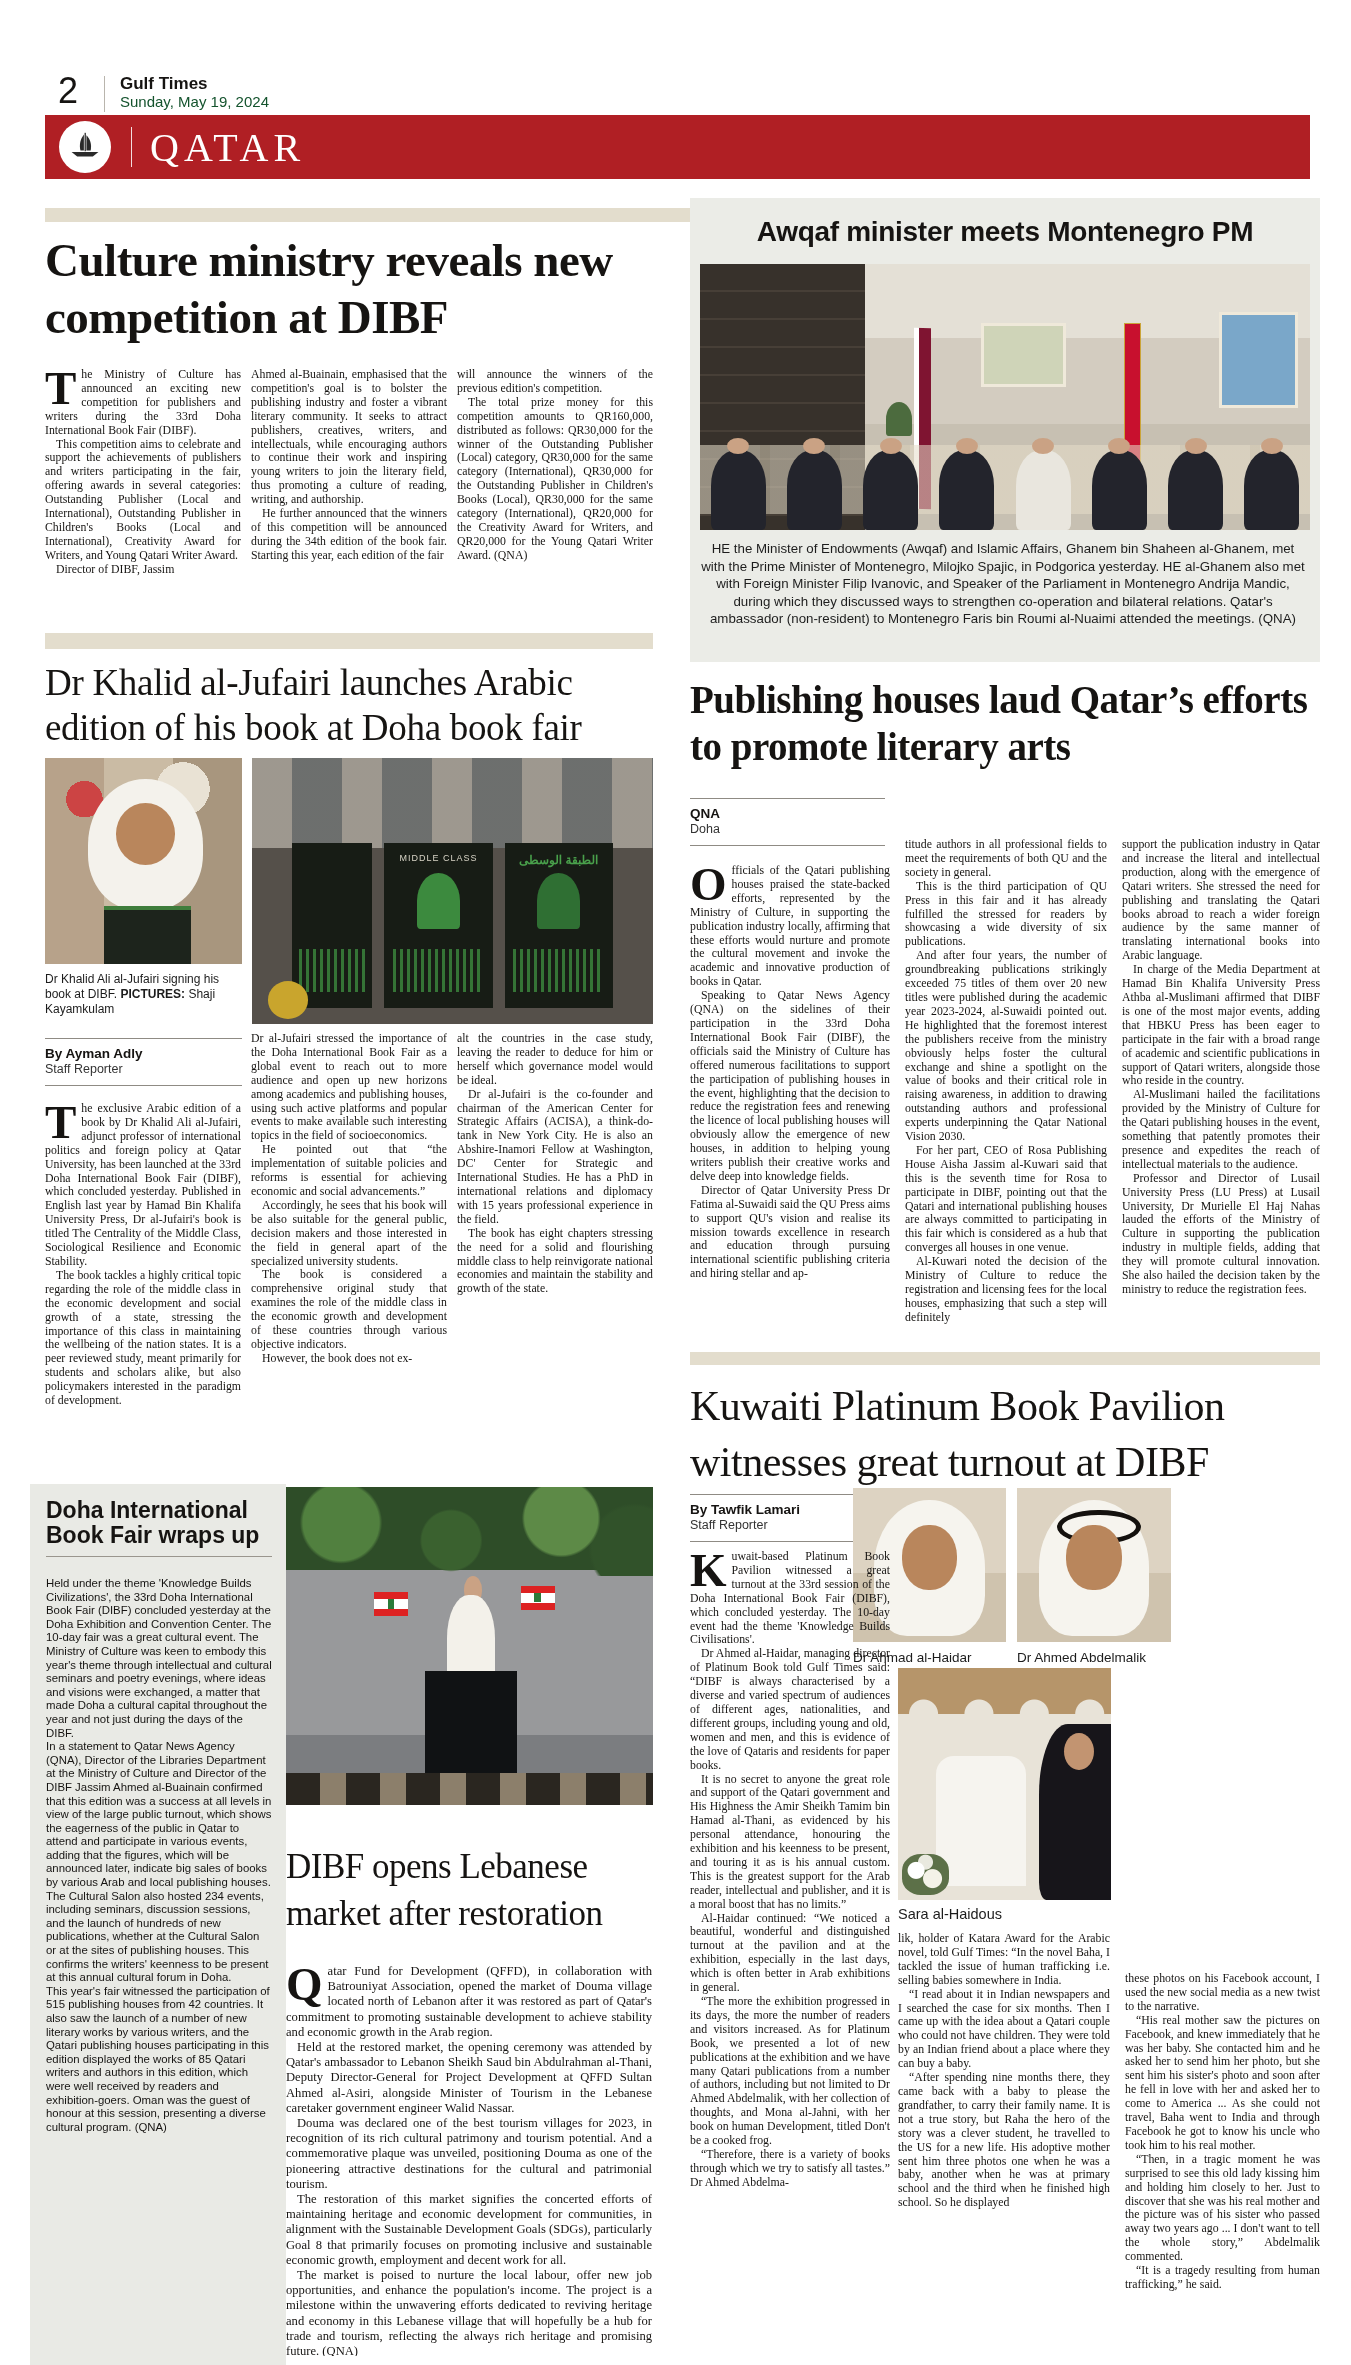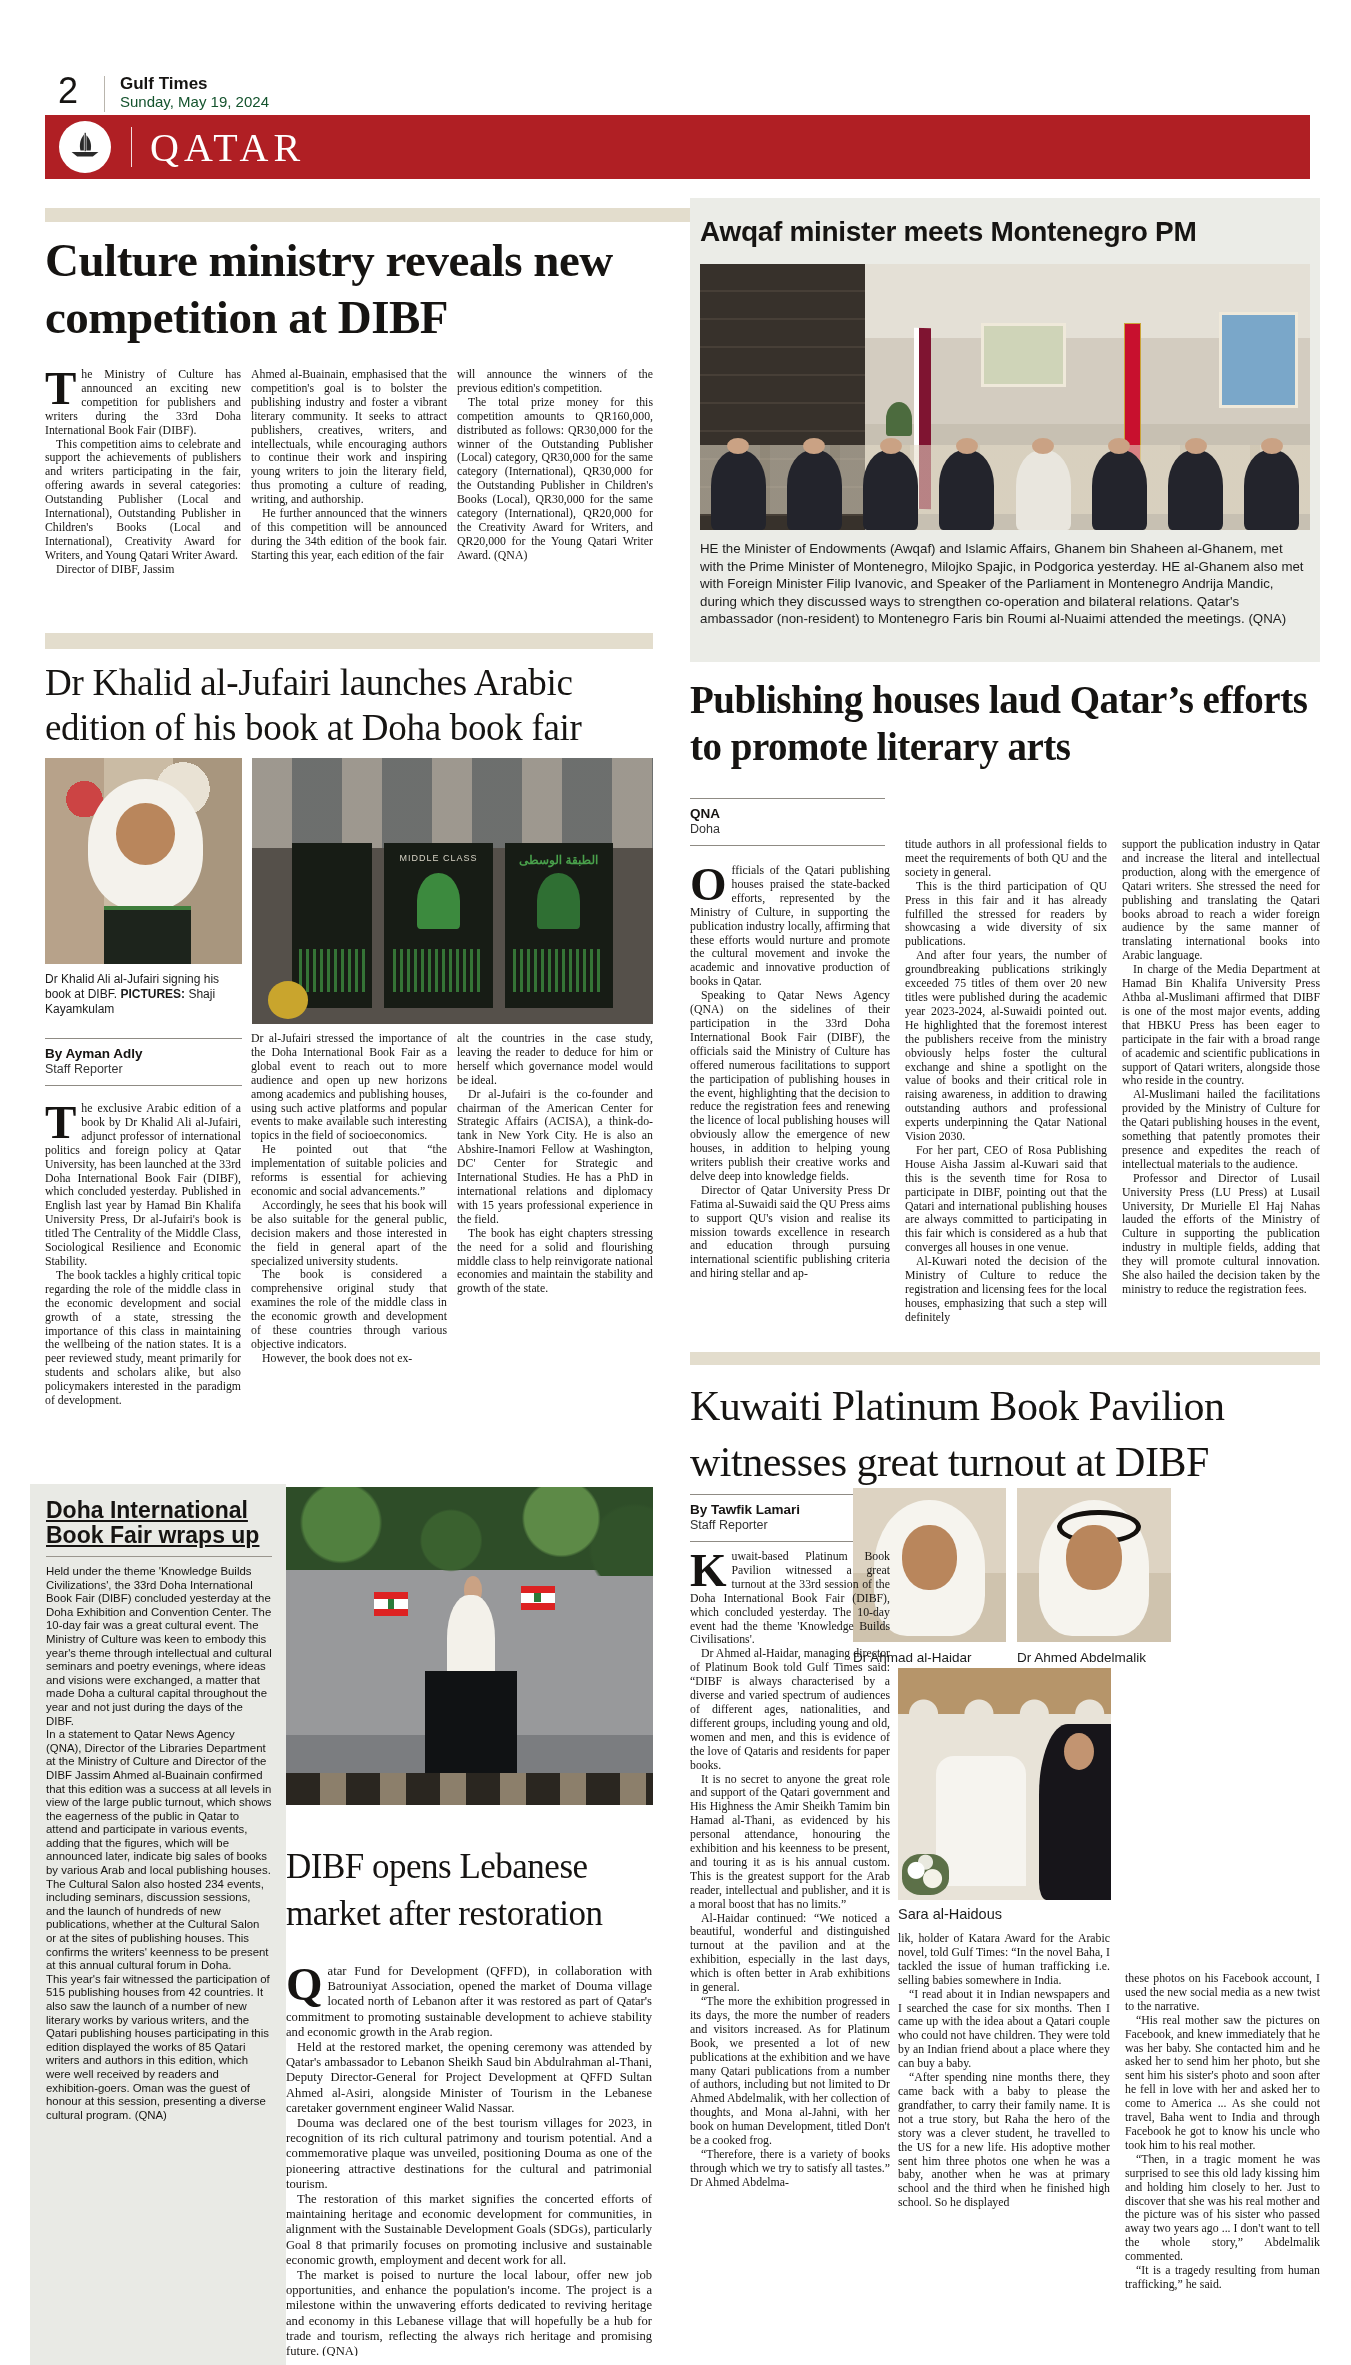--- a/index.html
+++ b/index.html
@@ -33,26 +33,26 @@
   .dc{float:left;font-size:47px;line-height:39px;padding:1px 5px 0 0;font-weight:700;}
   
   .byline{font-family:"Liberation Sans",sans-serif;border-top:1px solid #8f8b84;border-bottom:1px solid #8f8b84;
           padding:7px 0 8px 0;}
   .byline .bname{font-weight:700;font-size:13.5px;line-height:16px;}
   .byline .brole{font-size:12.5px;line-height:15px;color:#333;}
   
   .cap{font-family:"Liberation Sans",sans-serif;font-size:12px;line-height:15px;color:#1c1c1c;}
   .cap b{font-weight:700;}
   .photocap{font-family:"Liberation Sans",sans-serif;font-size:13.5px;color:#1c1c1c;}
-  .awqaf-box{background:#ebece7;}
+  .awqaf-box{background:#ebece7;text-align:center;}
   .awqaf-cap{font-family:"Liberation Sans",sans-serif;font-size:13.3px;line-height:17.5px;color:#1d1d1d;}
   
   .sidebar{background:#e9eae5;padding:14px 14px 0 16px;box-sizing:border-box;overflow:hidden;}
   .sb-head{font-family:"Liberation Sans",sans-serif;font-weight:800;font-size:23px;line-height:25px;
-           border-bottom:1px solid #9a9archive;border-bottom:1px solid #9a968e;padding-bottom:8px;margin-bottom:8px;text-decoration:underline;}
+           border-bottom:1px solid #9a9archive;border-bottom:1px solid #9a968e;padding-bottom:8px;margin-bottom:20px;}
   .sb-body{font-family:"Liberation Sans",sans-serif;font-size:11.4px;line-height:13.6px;text-align:left;}
   .sb-body p{margin:0;}
   
   .photo{overflow:hidden;position:absolute;}
   .ph-awqaf{background:linear-gradient(#e4e0d6 0 28%,#d3ccc0 28% 60%,#c7c0b2 60% 100%);}
   .ph-awqaf .panel{position:absolute;left:0;top:0;width:27%;height:100%;
      background:repeating-linear-gradient(#37312b 0 26px,#473f37 26px 28px);}
   .ph-awqaf .art1{position:absolute;left:46%;top:22%;width:13%;height:22%;background:#cfd4b8;border:3px solid #efe9da;}
   .ph-awqaf .art2{position:absolute;right:2%;top:18%;width:12%;height:34%;background:#7aa7c9;border:3px solid #efe9da;}
   .ph-awqaf .qflag{position:absolute;left:35%;top:24%;width:17px;height:68%;

